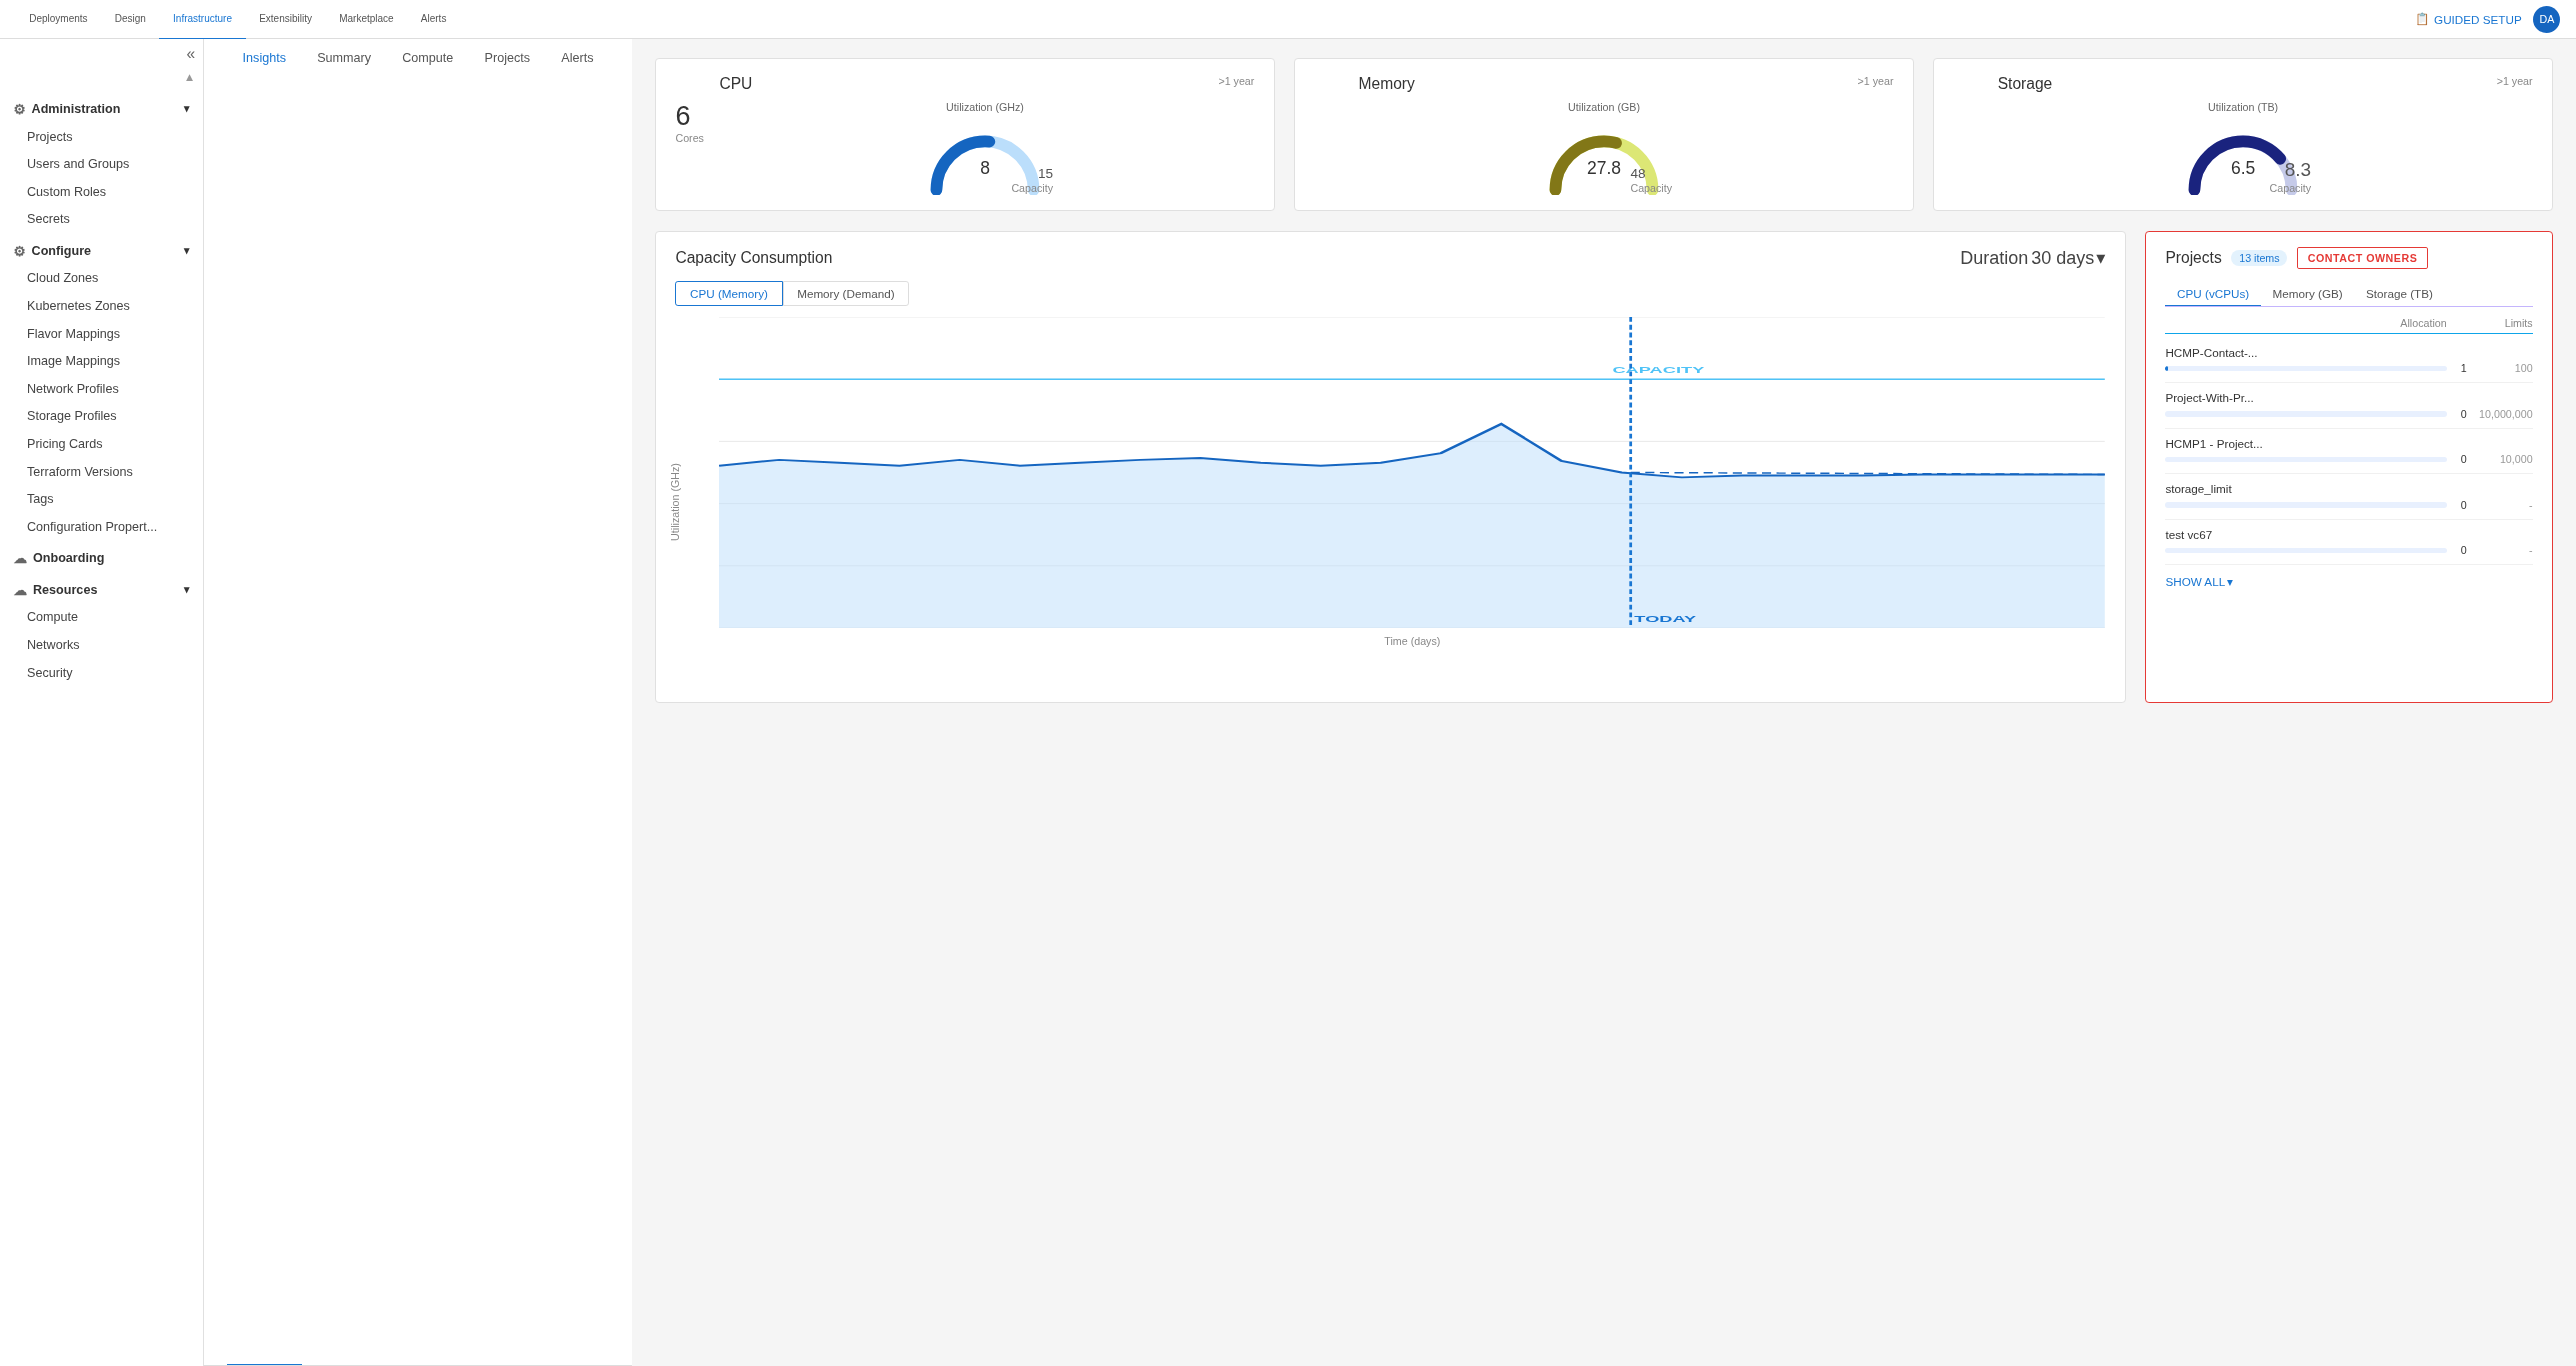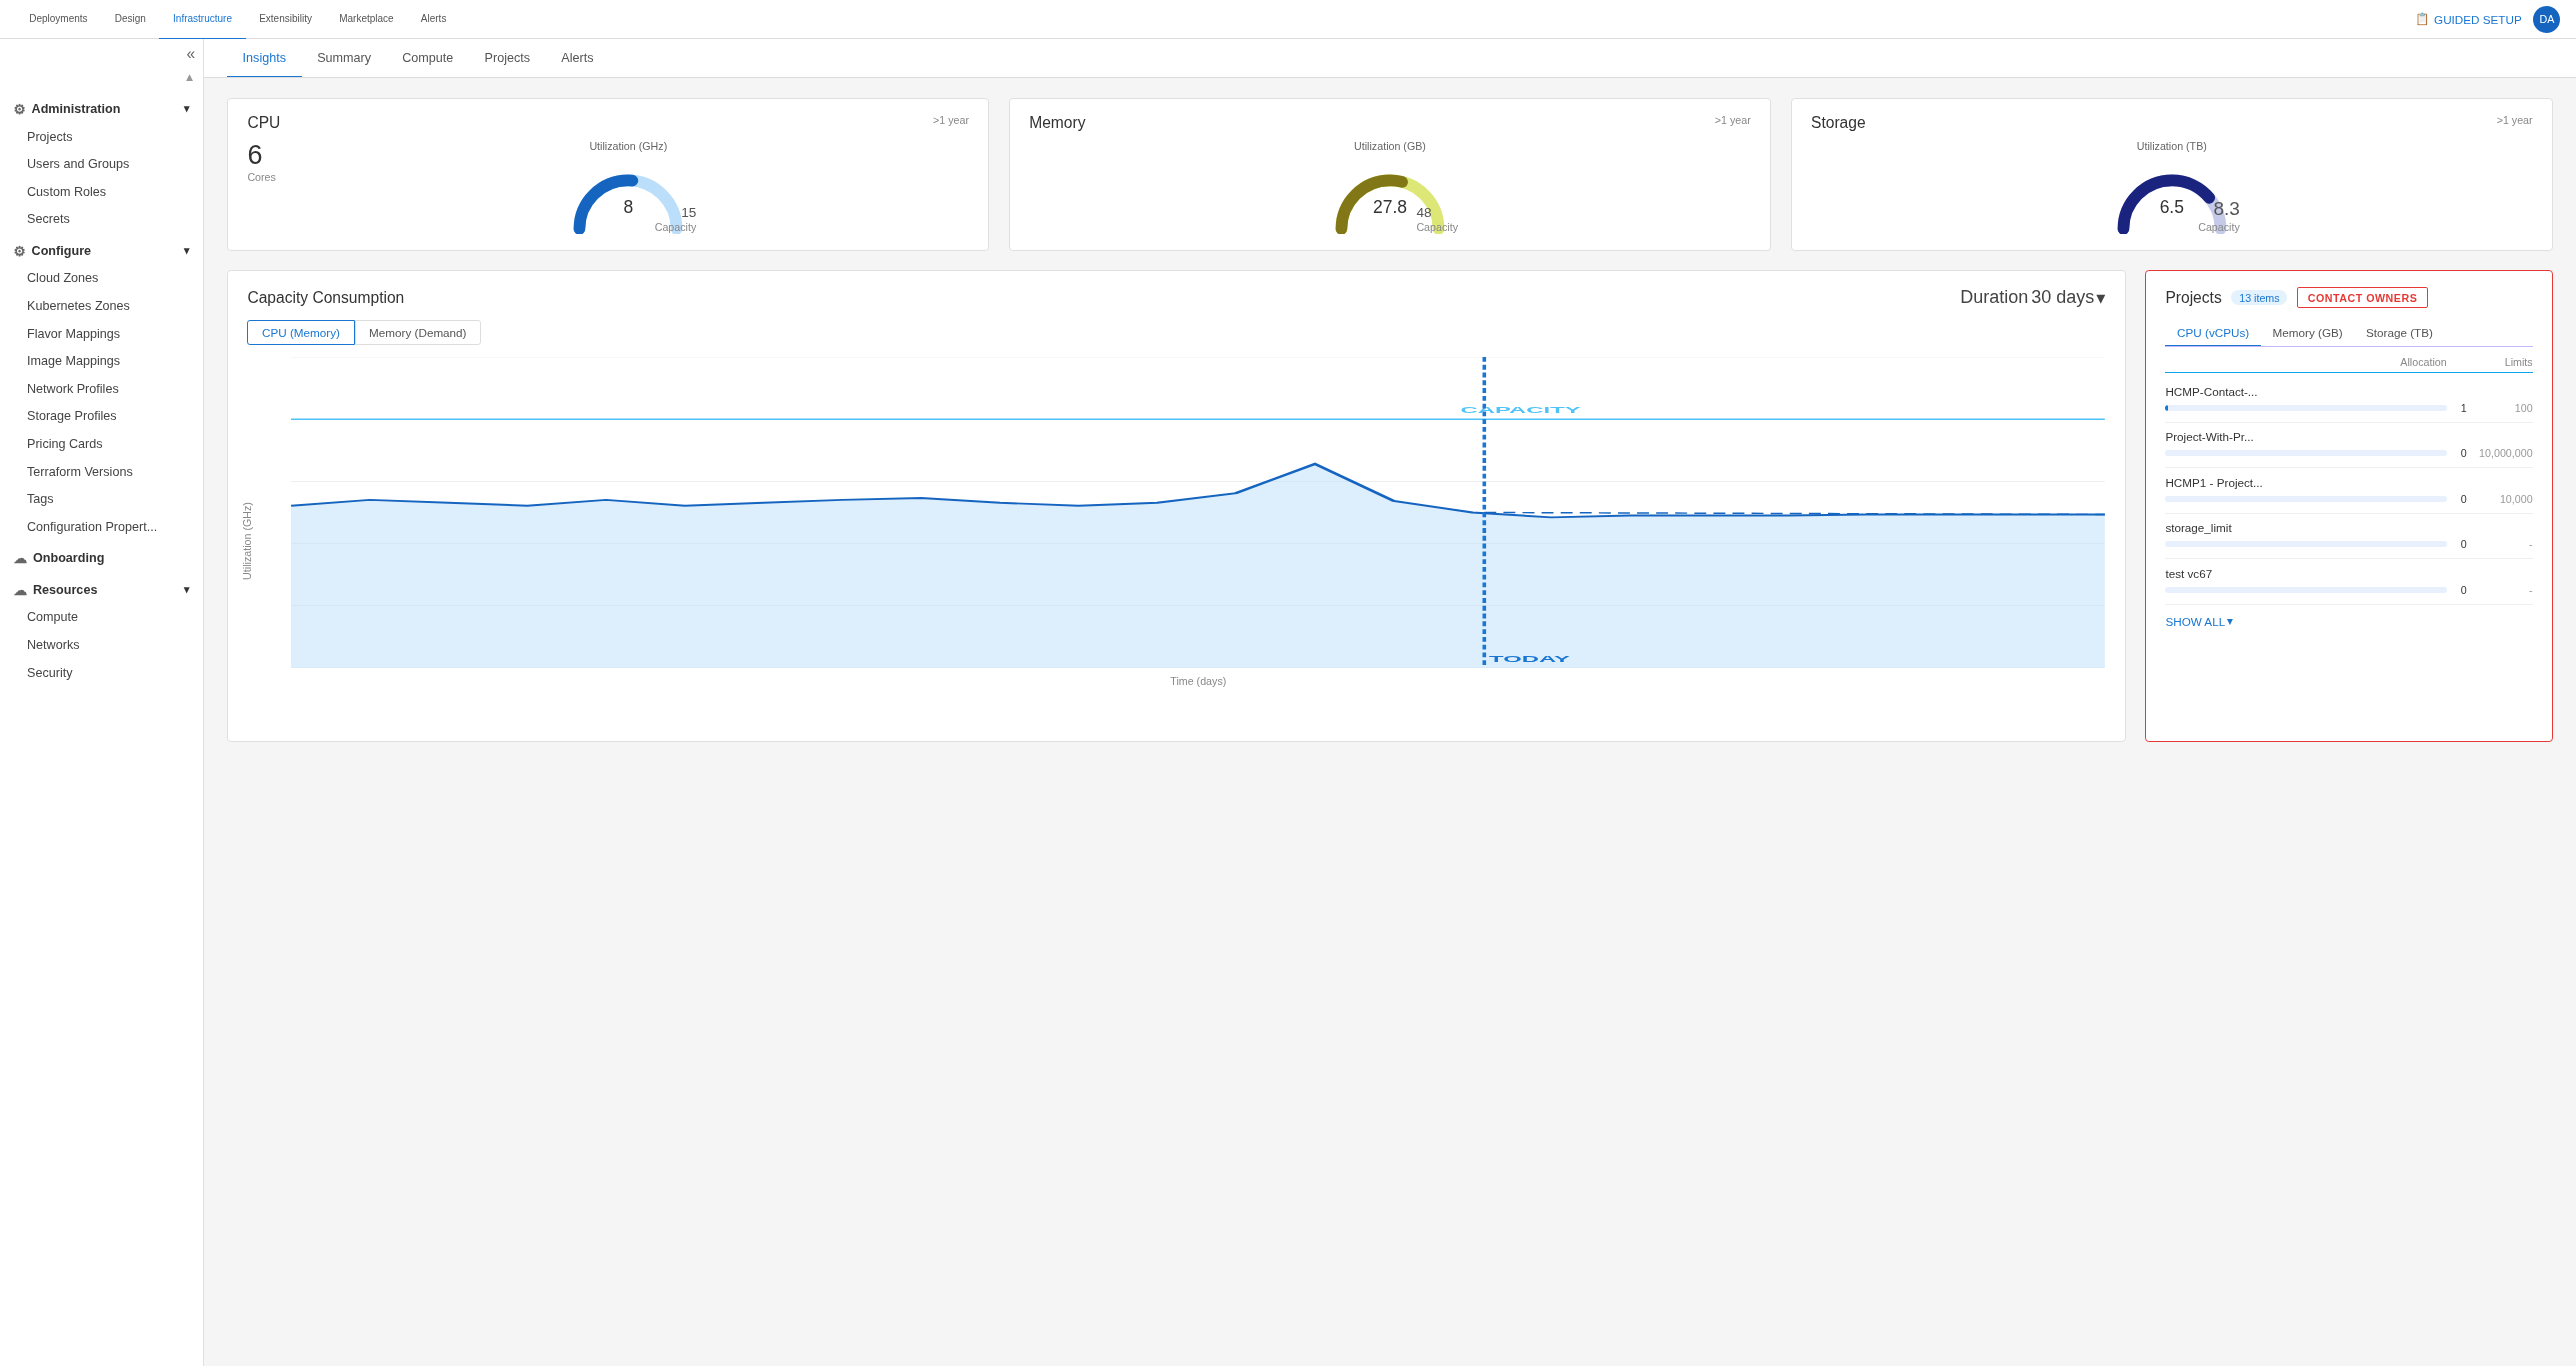--- a/index.html
+++ b/index.html
@@ -17,34 +17,34 @@
 
     
     .sidebar { width: 204px; background: #fff; border-right: 1px solid #e0e0e0; overflow-y: auto; flex-shrink: 0; }
     .sidebar-collapse-btn { display: flex; justify-content: flex-end; padding: 5.8px 7.8px; cursor: pointer; color: #666; font-size: 15.6px; }
     .sidebar-section { padding: 0; }
     .sidebar-group-header { display: flex; align-items: center; padding: 9.7px 13.6px 5.8px; font-size: 12.6px; font-weight: 600; color: #333; cursor: pointer; gap: 5.8px; }
     .sidebar-group-header .icon { color: #666; font-size: 13.6px; }
     .sidebar-item { padding: 6.8px 13.6px 6.8px 27px; font-size: 12.6px; color: #444; cursor: pointer; display: flex; align-items: center; }
 
     
-    .content { flex: 1; overflow-y: auto; padding: 0; display: flex; flex-direction: column; }
+    .content { flex: 1; overflow-y: auto; padding: 0; display: flex; }
 
     
     .sub-tabs { background: #fff; border-bottom: 1px solid #ddd; display: flex; padding: 0 23px; flex-shrink: 0; }
     .sub-tab { padding: 11.7px 15.6px; font-size: 12.6px; color: #555; cursor: pointer; border-bottom: 1.9px solid transparent; }
     .sub-tab.active { color: #1976d2; border-bottom: 1.9px solid #1976d2; font-weight: 500; }
 
     
     .dashboard { padding: 19.4px 23px; flex: 1; }
 
     
     .metrics-row { display: flex; gap: 19.4px; margin-bottom: 19.4px; }
     .metric-card { background: #fff; border: 1px solid #e0e0e0; border-radius: 3.9px; flex: 1; padding: 15.6px 19.4px; }
-    .metric-card-header { display: flex; justify-content: space-between; align-items: flex-start; margin-bottom: 7.8px; }
+    .metric-card-header { display: flex; justify-content: space-between; align-items: flex-start; margin-bottom: 7.8px; margin-left: 44px; }
     .metric-title { font-size: 15.6px; font-weight: 500; color: #333; }
     .metric-timeframe { font-size: 10.7px; color: #888; }
     .metric-content { display: flex; align-items: flex-start; gap: 11.7px; }
     .metric-value-left { display: flex; flex-direction: column; }
     .metric-big-num { font-size: 27px; font-weight: 300; color: #333; }
     .metric-label { font-size: 10.7px; color: #888; }
     .gauge-container { flex: 1; display: flex; flex-direction: column; align-items: center; position: relative; }
     .gauge-label { font-size: 10.7px; color: #666; margin-bottom: 3.9px; }
     .gauge-wrapper { position: relative; width: 136px; height: 78px; }
     .gauge-number { font-size: 17.5px; font-weight: 500; color: #333; position: absolute; bottom: 15.6px; left: 50%; transform: translateX(-50%); }

